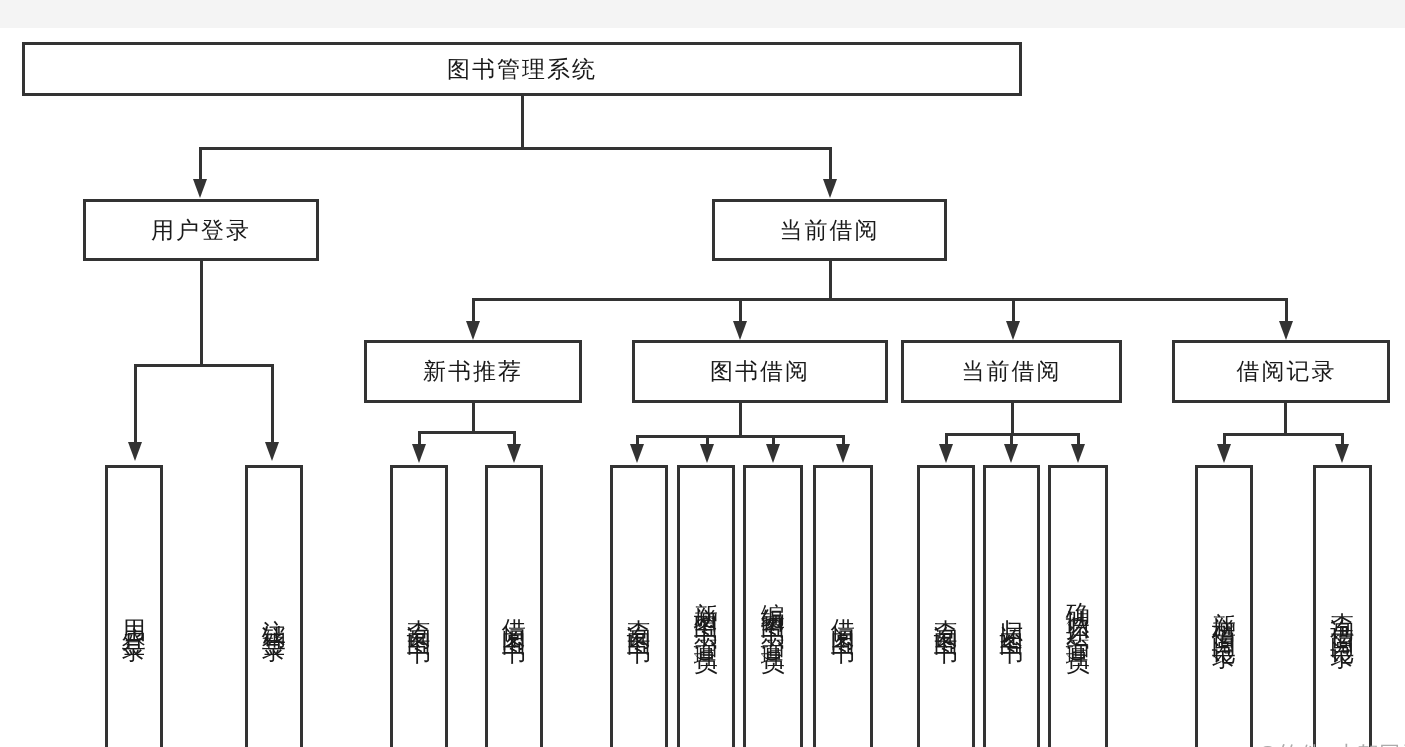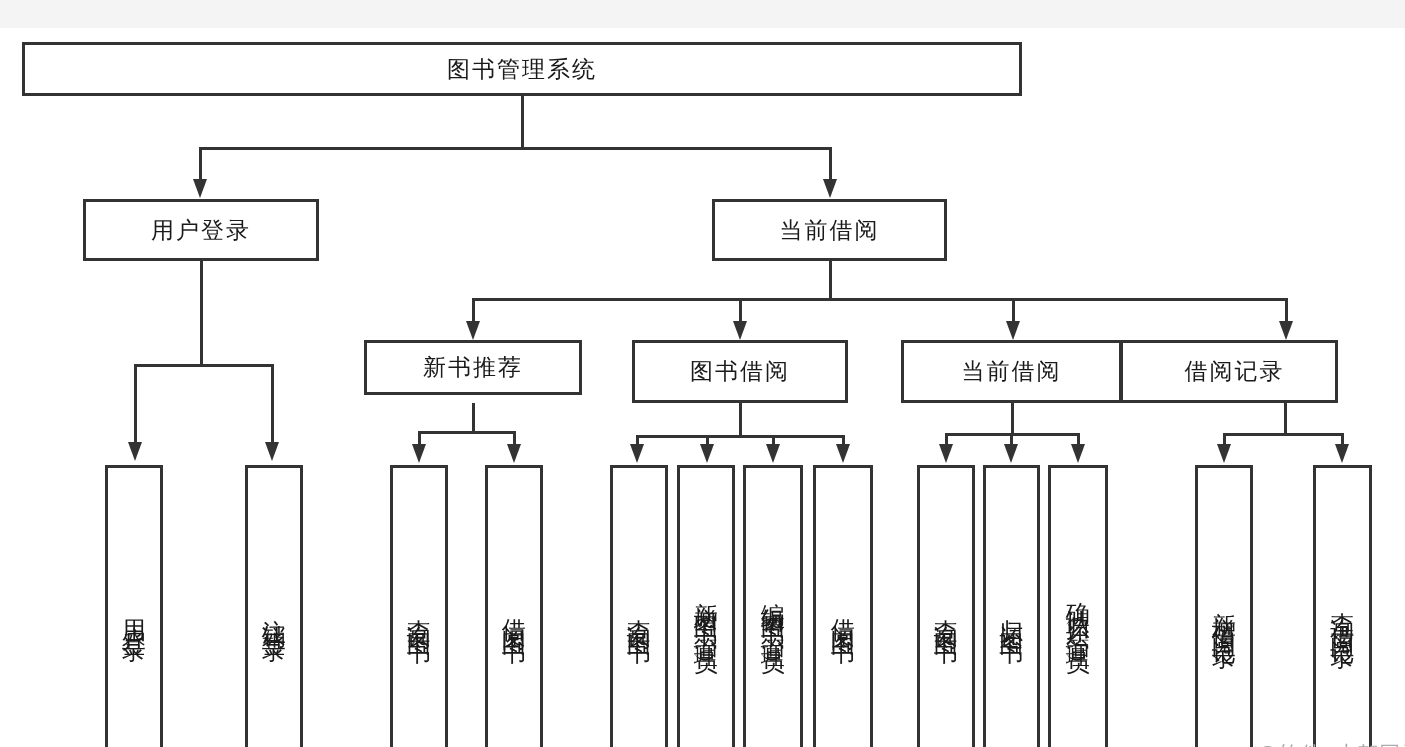--- a/index.html
+++ b/index.html
@@ -70,30 +70,30 @@
   <div class="hline" style="left:472px;top:270px;width:816px;"></div>
   <div class="vline" style="left:472px;top:270px;height:24px;"></div>
   <div class="ahead" style="left:466px;top:293px;"></div>
   <div class="vline" style="left:739px;top:270px;height:24px;"></div>
   <div class="ahead" style="left:733px;top:293px;"></div>
   <div class="vline" style="left:1012px;top:270px;height:24px;"></div>
   <div class="ahead" style="left:1006px;top:293px;"></div>
   <div class="vline" style="left:1285px;top:270px;height:24px;"></div>
   <div class="ahead" style="left:1279px;top:293px;"></div>
 
-  <div class="node" style="left:364px;top:312px;width:218px;height:55px;justify-content:center;">
+  <div class="node" style="left:364px;top:312px;width:218px;height:63px;justify-content:center;">
     <span>新书推荐</span>
   </div>
-  <div class="node" style="left:632px;top:312px;width:216px;height:63px;">
+  <div class="node" style="left:632px;top:312px;width:256px;height:63px;">
     <span>图书借阅</span>
   </div>
   <div class="node" style="left:901px;top:312px;width:221px;height:63px;">
     <span>当前借阅</span>
   </div>
-  <div class="node" style="left:1120px;top:312px;width:218px;height:63px;padding-left:11px;">
+  <div class="node" style="left:1172px;top:312px;width:218px;height:63px;padding-left:11px;">
     <span>借阅记录</span>
   </div>
 
   <div class="vline" style="left:472px;top:375px;height:28px;"></div>
   <div class="hline" style="left:418px;top:403px;width:98px;"></div>
   <div class="vline" style="left:418px;top:403px;height:14px;"></div>
   <div class="ahead" style="left:412px;top:416px;"></div>
   <div class="vline" style="left:513px;top:403px;height:14px;"></div>
   <div class="ahead" style="left:507px;top:416px;"></div>
 

